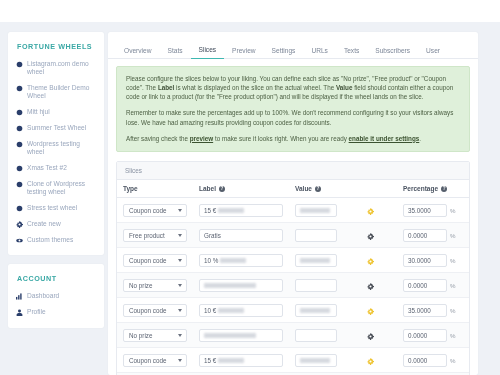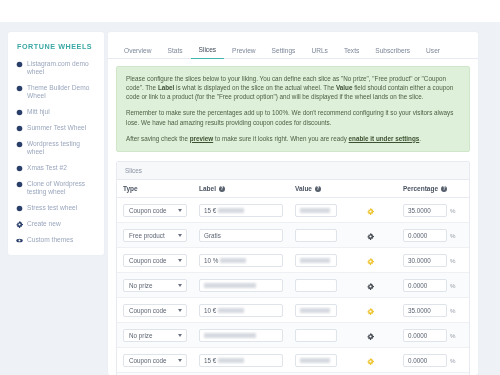--- a/index.html
+++ b/index.html
@@ -337,20 +337,44 @@
               <span class="ico">
                 <svg viewBox="0 0 16 16">
                   <ellipse cx="8" cy="8" rx="7.5" ry="4.2" fill="#2b3f6b"></ellipse>
                   <circle cx="8" cy="8" r="2.2" fill="#fff"></circle>
                 </svg>
               </span>
               <span class="label">Custom themes</span>
             </div>
           </div>
       </div>
+      <div class="side-card">
+        <div class="side-title">ACCOUNT</div>
+        <div id="side-list-1">
+            <div class="side-item">
+              <span class="ico">
+                <svg viewBox="0 0 16 16">
+                  <rect x="0" y="9" width="3.2" height="6" fill="#2b3f6b"></rect>
+                  <rect x="4.8" y="5" width="3.2" height="10" fill="#2b3f6b"></rect>
+                  <rect x="9.6" y="1" width="3.2" height="14" fill="#2b3f6b"></rect>
+                </svg>
+              </span>
+              <span class="label">Dashboard</span>
+            </div>
+            <div class="side-item">
+              <span class="ico">
+                <svg viewBox="0 0 16 16">
+                  <circle cx="8" cy="4.4" r="3.4" fill="#2b3f6b"></circle>
+                  <path fill="#2b3f6b" d="M8 8.6c-4 0-6.6 2.3-6.6 4.6V16h13.2v-2.8c0-2.3-2.6-4.6-6.6-4.6z"></path>
+                </svg>
+              </span>
+              <span class="label">Profile</span>
+            </div>
+          </div>
+      </div>
     </div>
 
     <div class="main">
       <div class="content-card">
 
         <div class="tabs" id="tabs">
             <div class="tab">Overview</div>
             <div class="tab">Stats</div>
             <div class="tab active">Slices</div>
             <div class="tab">Preview</div>

